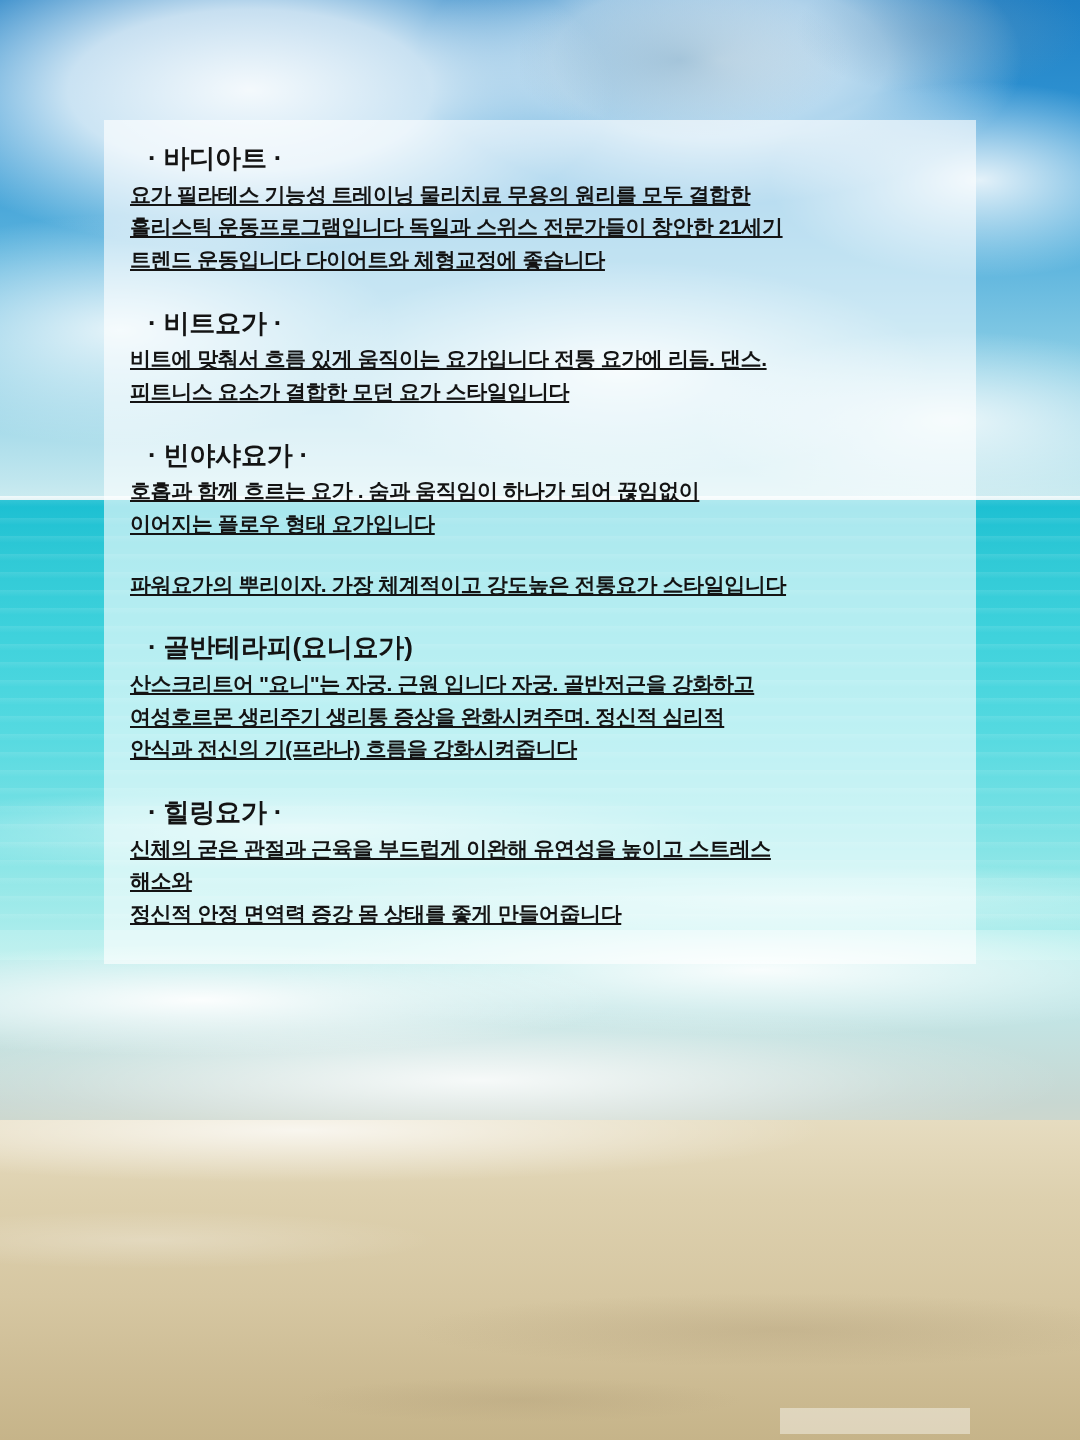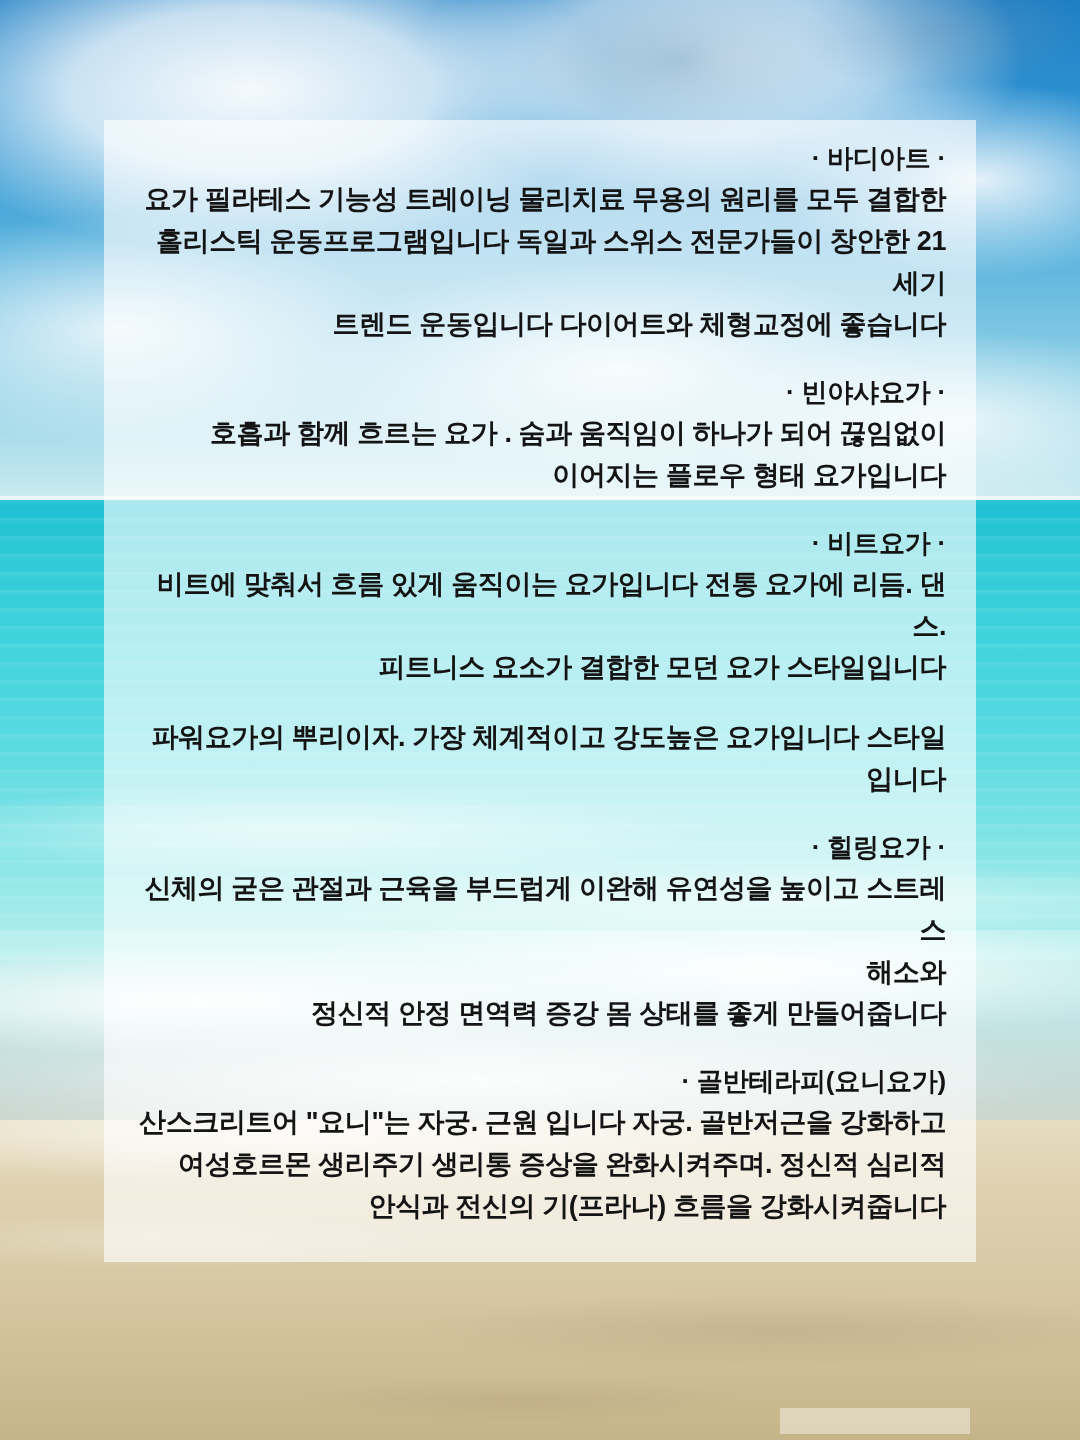--- a/index.html
+++ b/index.html
@@ -104,40 +104,40 @@
     top: 120px;
     width: 872px;
     padding: 20px 26px 34px 26px;
     box-sizing: border-box;
     background: rgba(255,255,255,0.62);
     color: #141414;
   }
 
   .block {
     margin: 0 4px 28px 0;
-    text-align: right;
   }
   .block:last-child {
     margin-bottom: 0;
   }
   .heading {
     font-size: 26px;
     font-weight: 700;
     line-height: 1.42;
     margin: 0 0 2px 18px;
     letter-spacing: -0.2px;
     white-space: pre-wrap;
   }
   .body {
-    font-size: 27px;
+    font-size: 21px;
     font-weight: 700;
     line-height: 1.55;
     margin: 0;
     letter-spacing: -0.4px;
     white-space: pre-wrap;
+    text-decoration: underline;
   }
 
   .nav-hint {
     position: absolute;
     left: 780px;
     top: 1408px;
     width: 190px;
     height: 26px;
     background: rgba(255,255,255,0.42);
   }
@@ -162,46 +162,46 @@
       <p class="heading">· 바디아트 ·</p>
       <p class="body">요가 필라테스 기능성 트레이닝 물리치료 무용의 원리를 모두 결합한
 홀리스틱 운동프로그램입니다 독일과 스위스 전문가들이 창안한 21세기
 트렌드 운동입니다 다이어트와 체형교정에 좋습니다</p>
     </div>
 
     <div class="block">
     </div>
 
     <div class="block">
+      <p class="heading">· 비트요가 ·</p>
+      <p class="body">비트에 맞춰서 흐름 있게 움직이는 요가입니다 전통 요가에 리듬. 댄스.
+피트니스 요소가 결합한 모던 요가 스타일입니다</p>
+    </div>
+
+    <div class="block">
       <p class="heading">· 빈야샤요가 ·</p>
       <p class="body">호흡과 함께 흐르는 요가 . 숨과 움직임이 하나가 되어 끊임없이
 이어지는 플로우 형태 요가입니다</p>
     </div>
 
     <div class="block">
-      <p class="heading">· 비트요가 ·</p>
-      <p class="body">비트에 맞춰서 흐름 있게 움직이는 요가입니다 전통 요가에 리듬. 댄스.
-피트니스 요소가 결합한 모던 요가 스타일입니다</p>
-    </div>
-
-    <div class="block">
-      <p class="body">파워요가의 뿌리이자. 가장 체계적이고 강도높은 요가입니다 스타일입니다</p>
+      <p class="body">파워요가의 뿌리이자. 가장 체계적이고 강도높은 전통요가 스타일입니다</p>
+    </div>
+
+    <div class="block">
+      <p class="heading">· 골반테라피(요니요가)</p>
+      <p class="body">산스크리트어 "요니"는 자궁. 근원 입니다 자궁. 골반저근을 강화하고
+여성호르몬 생리주기 생리통 증상을 완화시켜주며. 정신적 심리적
+안식과 전신의 기(프라나) 흐름을 강화시켜줍니다</p>
     </div>
 
     <div class="block">
       <p class="heading">· 힐링요가 ·</p>
       <p class="body">신체의 굳은 관절과 근육을 부드럽게 이완해 유연성을 높이고 스트레스
 해소와
 정신적 안정 면역력 증강 몸 상태를 좋게 만들어줍니다</p>
     </div>
 
-    <div class="block">
-      <p class="heading">· 골반테라피(요니요가)</p>
-      <p class="body">산스크리트어 "요니"는 자궁. 근원 입니다 자궁. 골반저근을 강화하고
-여성호르몬 생리주기 생리통 증상을 완화시켜주며. 정신적 심리적
-안식과 전신의 기(프라나) 흐름을 강화시켜줍니다</p>
-    </div>
-
   </div>
 
   <div class="nav-hint"></div>
 
 </div>
 
 </body></html>

